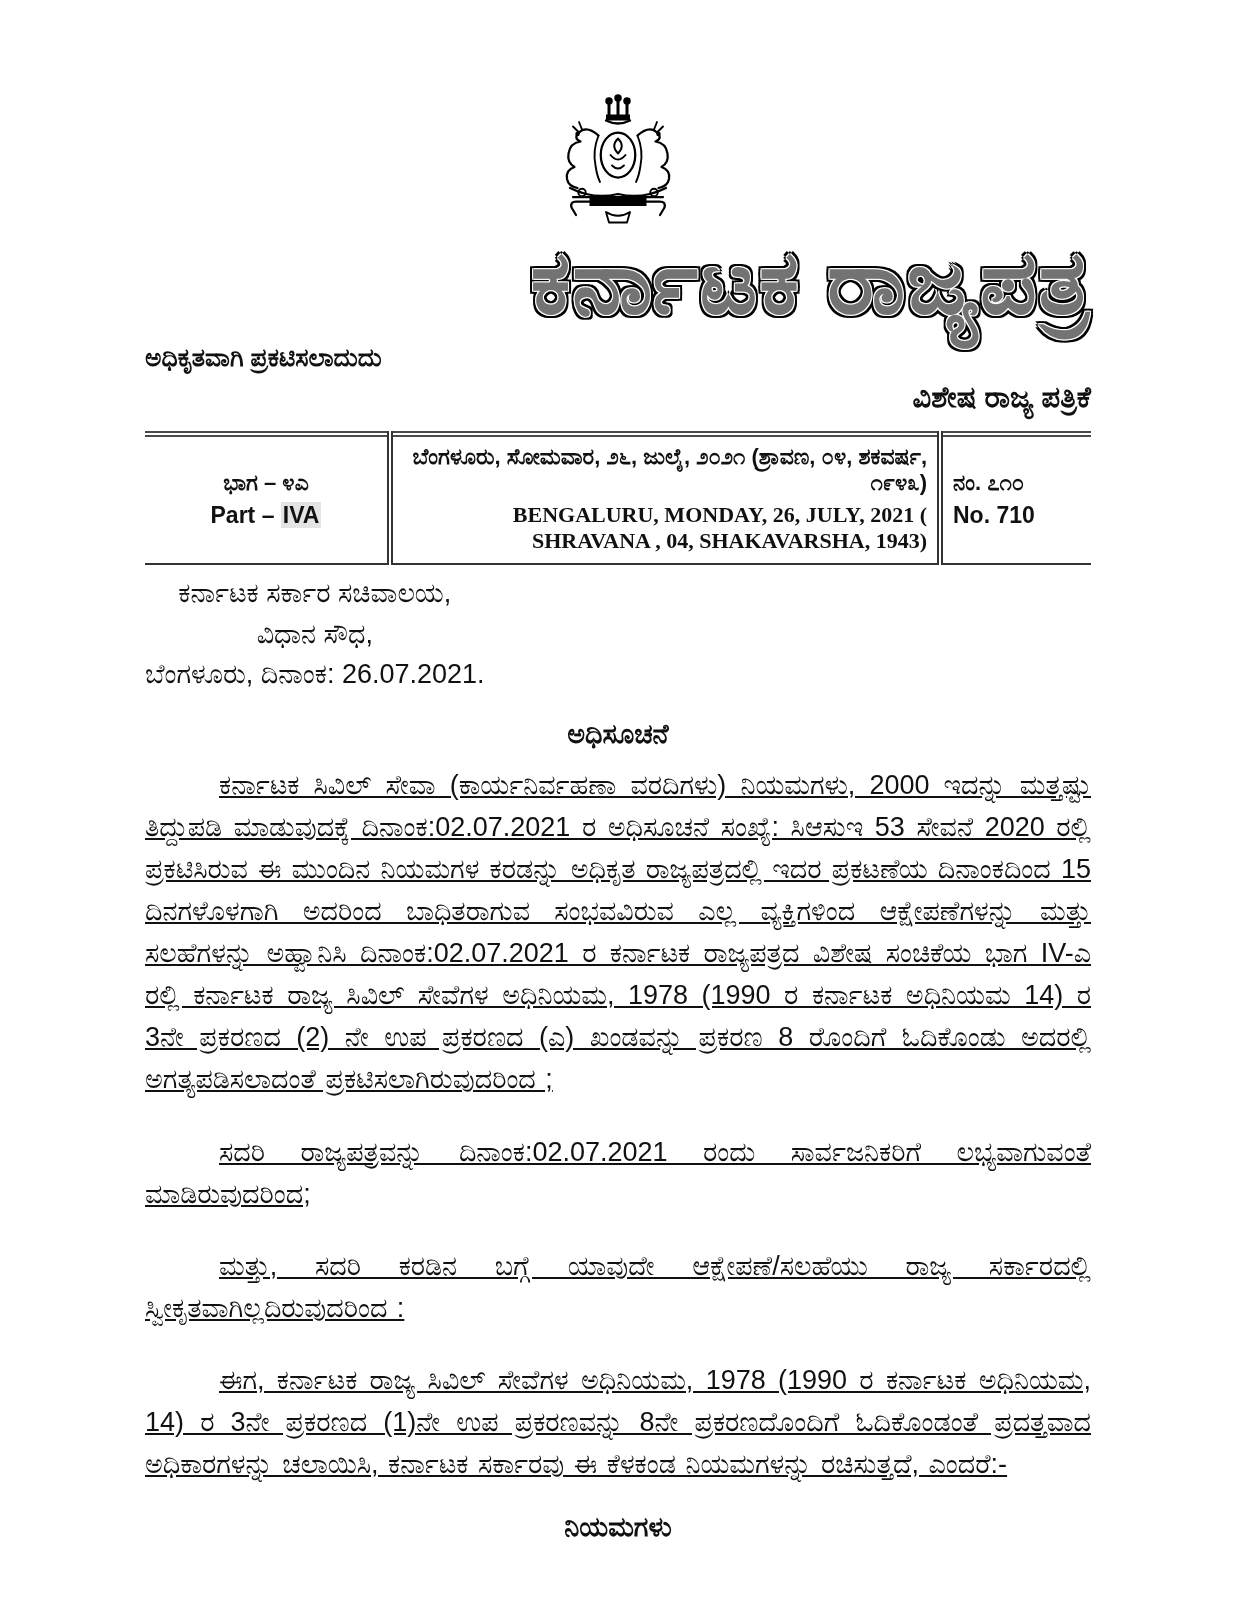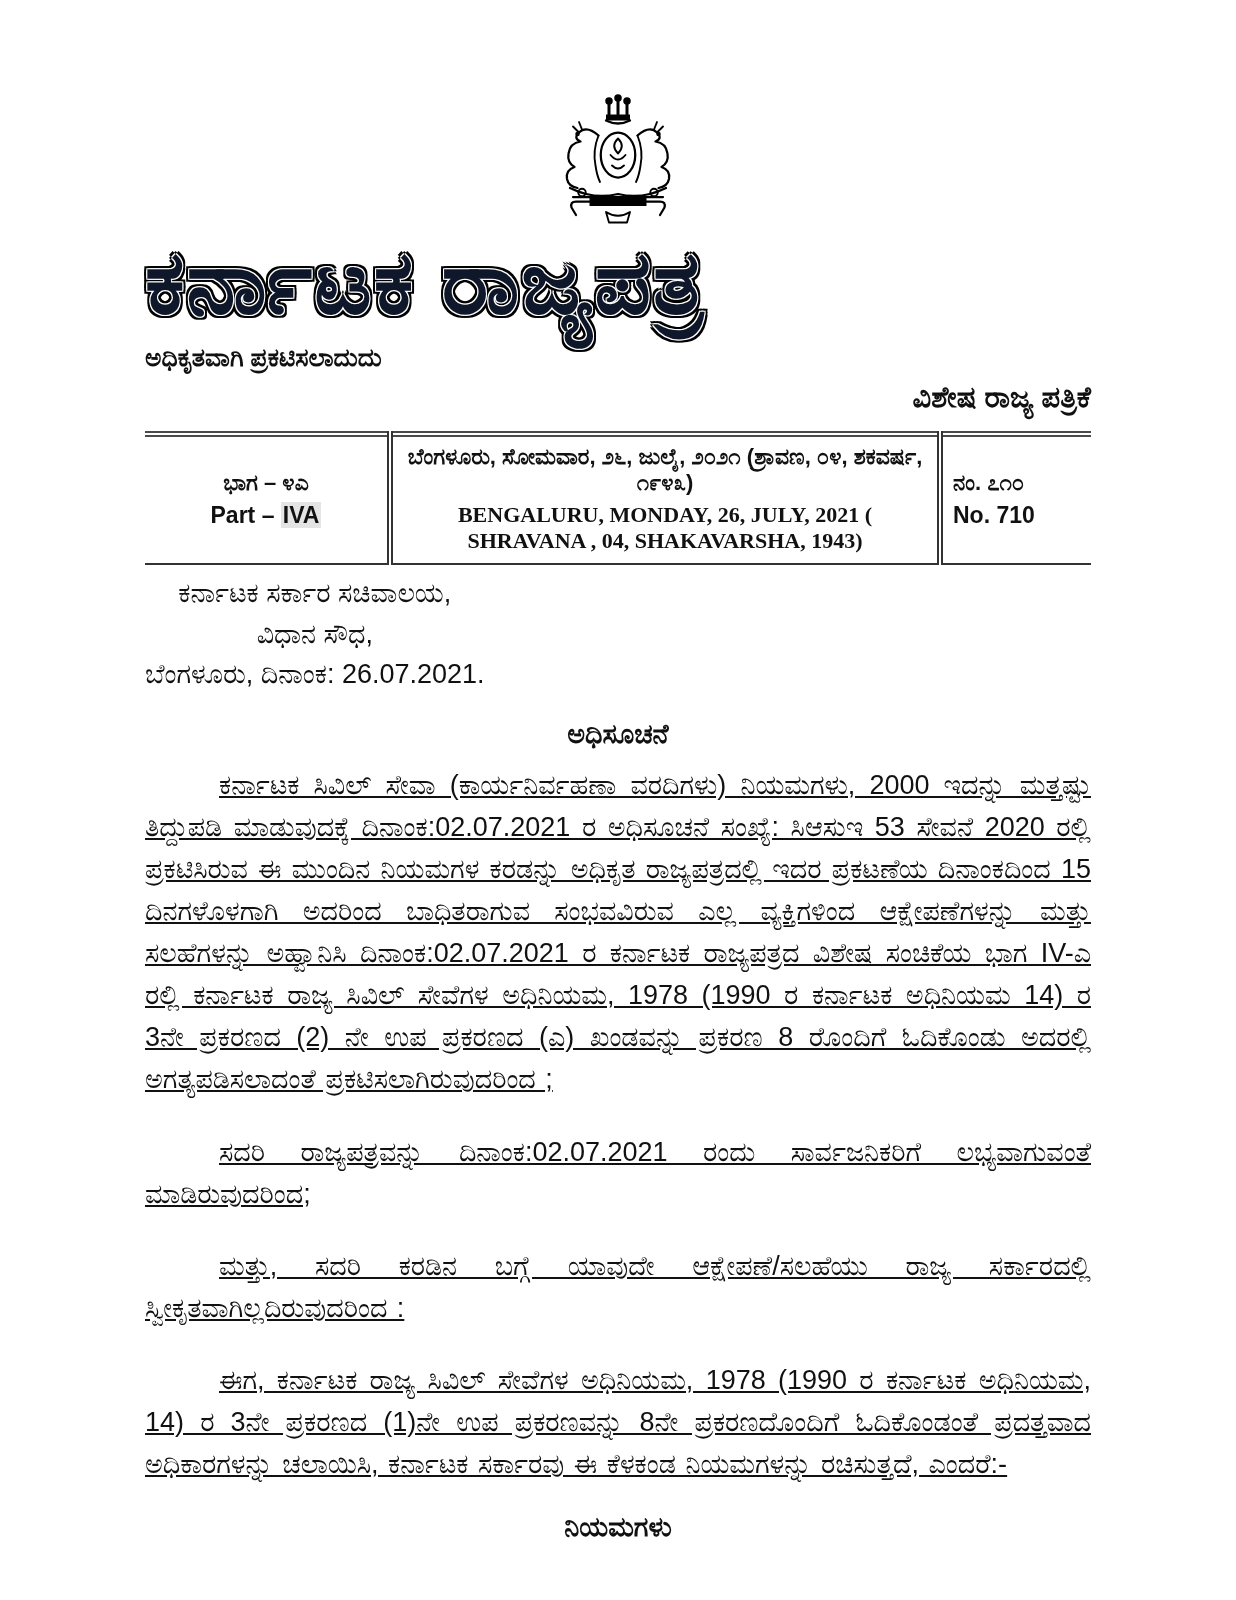--- a/index.html
+++ b/index.html
@@ -20,26 +20,26 @@
     padding: 0 145px;
   }
   
   .emblem-wrap {
     padding-top: 92px;
     text-align: center;
     line-height: 0;
   }
   .masthead-title {
     margin-top: 2px;
-    text-align: left;
+    text-align: right;
     font-size: 88px;
     font-weight: 900;
     letter-spacing: 2px;
     line-height: 1.15;
-    color: #0f172a;
+    color: #737373;
     text-shadow:
       -1px -1px 0 #fff, 1px -1px 0 #fff, -1px 1px 0 #fff, 1px 1px 0 #fff,
       -3px -3px 0 #000, 3px -3px 0 #000, -3px 3px 0 #000, 3px 3px 0 #000,
       0 -3px 0 #000, 0 3px 0 #000, -3px 0 0 #000, 3px 0 0 #000;
   }
   .masthead-sub1 {
     margin-top: 10px;
     text-align: left;
     font-size: 25px;
     font-weight: bold;
@@ -56,21 +56,21 @@
     width: 100%;
     border-collapse: collapse;
     border-top: 6px double #4a4a4a;
     border-bottom: 2px solid #333;
   }
   .gz-table td {
     padding: 7px 10px 9px 10px;
     vertical-align: middle;
   }
   .gz-cell-part { width: 222px; text-align: center; }
-  .gz-cell-date { text-align: center; border-left: 6px double #333; }
+  .gz-cell-date { text-align: right; border-left: 6px double #333; }
   .gz-cell-no   { width: 128px; text-align: left; border-left: 6px double #333; }
   .gz-kn-line { font-size: 22px; font-weight: bold; }
   .gz-en-line {
     margin-top: 6px;
     font-family: "Liberation Serif", "DejaVu Serif", serif;
     font-size: 22px;
     font-weight: bold;
   }
   .gz-part-en { font-family: "Liberation Sans", sans-serif; font-size: 23px; }
   .hl { background: #e4e4e4; padding: 0 2px; }

